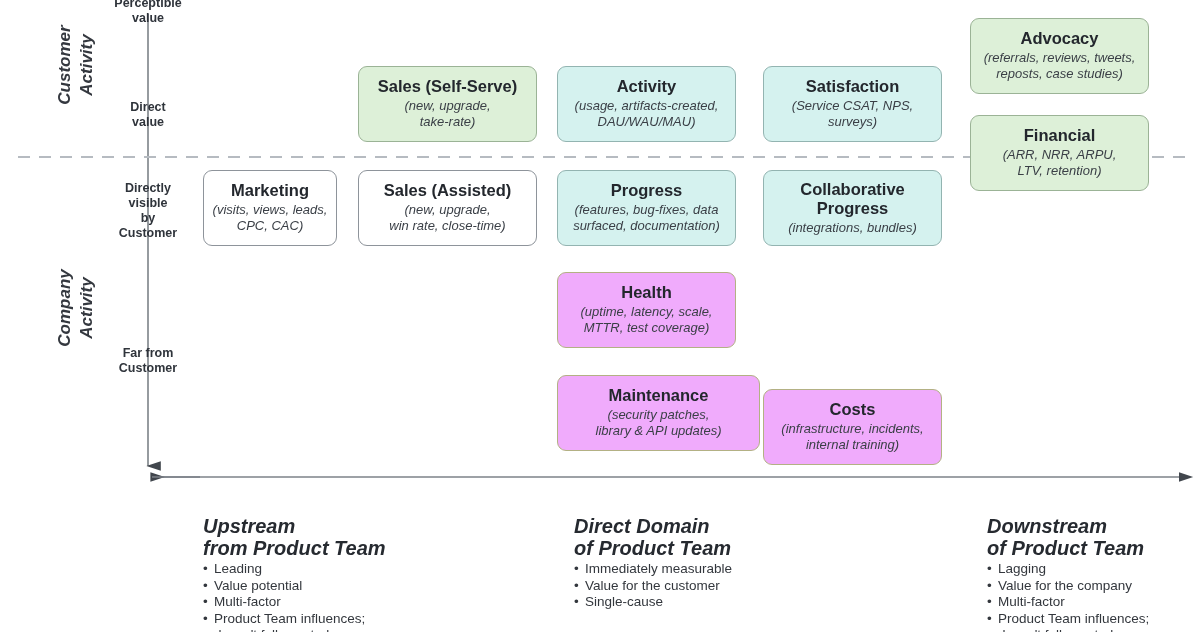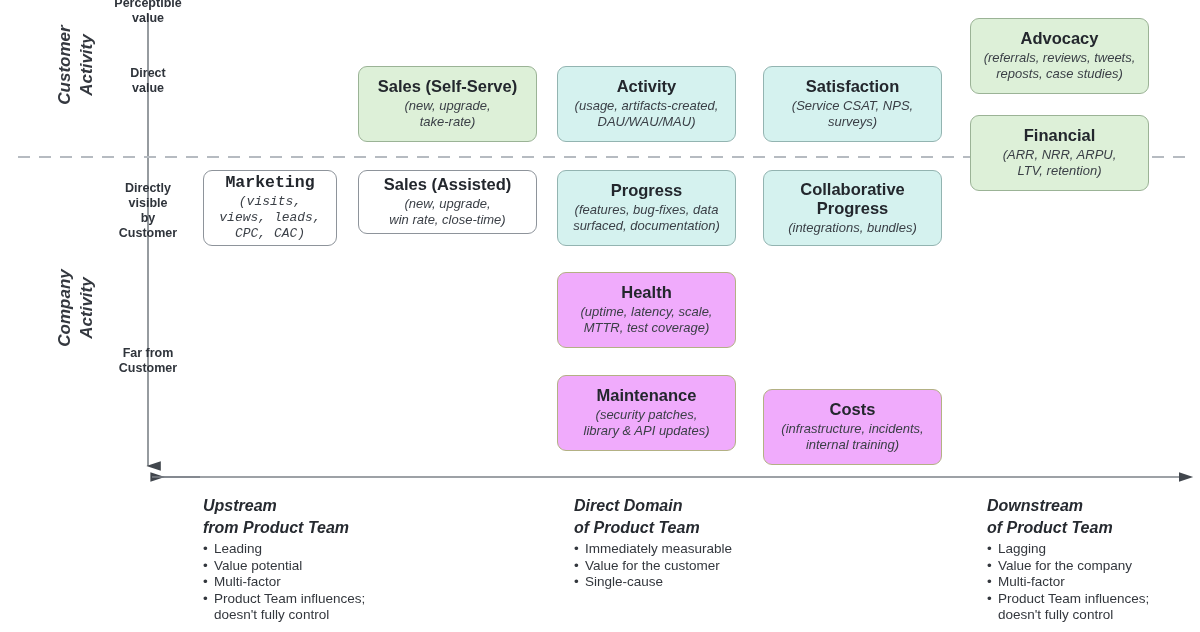--- a/index.html
+++ b/index.html
@@ -62,25 +62,26 @@
   .fill-green { background: #ddf0d8; border-color: #9bb396; }
   .fill-cyan  { background: #d5f2ef; border-color: #93b4b1; }
   .fill-yellow{ background: #f0abfc; border-color: #b3b184; }
   .fill-none  { background: #ffffff; border-color: #8e949b; }
 
   
   .legend-col { position: absolute; }
   .legend-col .lg-title {
     font-style: italic;
     font-weight: bold;
-    font-size: 16px;
+    font-size: 20px;
     line-height: 22px;
     color: #262a30;
     margin-bottom: 2px;
     white-space: pre-line;
+    margin-top: 20px;
   }
   .legend-col ul { margin: 0; padding: 0; list-style: none; }
   .legend-col li {
     font-size: 13.5px;
     line-height: 16.5px;
     color: #33373d;
     padding-left: 11px;
     position: relative;
     white-space: pre-line;
   }
@@ -118,21 +119,21 @@
   </svg>
 
   <div class="rot-word" style="left:20px; top:55px; width:90px; text-align:center;">Customer</div>
   <div class="rot-word" style="left:42px; top:55px; width:90px; text-align:center;">Activity</div>
 
   <div class="rot-word" style="left:20px; top:298px; width:90px; text-align:center;">Company</div>
   <div class="rot-word" style="left:42px; top:298px; width:90px; text-align:center;">Activity</div>
 
   <div class="ytick" style="left:94px; top:-4px; white-space:pre-line;">Perceptible
 value</div>
-  <div class="ytick" style="left:94px; top:66px; white-space:pre-line;">Direct
+  <div class="ytick" style="left:94px; top:100px; white-space:pre-line;">Direct
 value</div>
   <div class="ytick" style="left:94px; top:181px; white-space:pre-line;">Directly
 visible
 by
 Customer</div>
   <div class="ytick" style="left:94px; top:346px; white-space:pre-line;">Far from
 Customer</div>
 
   <div class="node fill-green" style="left:358px; top:66px; width:179px; height:76px;">
     <div class="title" style="white-space:pre-line;">Sales (Self-Serve)</div>
@@ -157,27 +158,27 @@
     <div class="sub" style="white-space:pre-line;">(referrals, reviews, tweets,
 reposts, case studies)</div>
   </div>
 
   <div class="node fill-green" style="left:970px; top:115px; width:179px; height:76px;">
     <div class="title" style="white-space:pre-line;">Financial</div>
     <div class="sub" style="white-space:pre-line;">(ARR, NRR, ARPU,
 LTV, retention)</div>
   </div>
 
-  <div class="node fill-none" style="left:203px; top:170px; width:134px; height:76px;font-family:Liberation Mono, monospace;">
+  <div class="node fill-none" style="left:203px; top:170px; width:134px; height:76px;">
     <div class="title" style="white-space:pre-line;">Marketing</div>
     <div class="sub" style="white-space:pre-line;">(visits, views, leads,
 CPC, CAC)</div>
   </div>
 
-  <div class="node fill-none" style="left:358px; top:170px; width:179px; height:64px;align-items:center;">
+  <div class="node fill-none" style="left:358px; top:170px; width:179px; height:76px;align-items:center;">
     <div class="title" style="white-space:pre-line;">Sales (Assisted)</div>
     <div class="sub" style="white-space:pre-line;">(new, upgrade,
 win rate, close-time)</div>
   </div>
 
   <div class="node fill-cyan" style="left:557px; top:170px; width:179px; height:76px;">
     <div class="title" style="white-space:pre-line;">Progress</div>
     <div class="sub" style="white-space:pre-line;">(features, bug-fixes, data
 surfaced, documentation)</div>
   </div>
@@ -187,21 +188,21 @@
 Progress</div>
     <div class="sub" style="white-space:pre-line;">(integrations, bundles)</div>
   </div>
 
   <div class="node fill-yellow" style="left:557px; top:272px; width:179px; height:76px;">
     <div class="title" style="white-space:pre-line;">Health</div>
     <div class="sub" style="white-space:pre-line;">(uptime, latency, scale,
 MTTR, test coverage)</div>
   </div>
 
-  <div class="node fill-yellow" style="left:557px; top:375px; width:179px; height:76px;">
+  <div class="node fill-yellow" style="left:557px; top:375px; width:203px; height:76px;">
     <div class="title" style="white-space:pre-line;">Maintenance</div>
     <div class="sub" style="white-space:pre-line;">(security patches,
 library &amp; API updates)</div>
   </div>
 
   <div class="node fill-yellow" style="left:763px; top:375px; width:179px; height:76px;margin-top:14px;">
     <div class="title" style="white-space:pre-line;">Costs</div>
     <div class="sub" style="white-space:pre-line;">(infrastructure, incidents,
 internal training)</div>
   </div>

